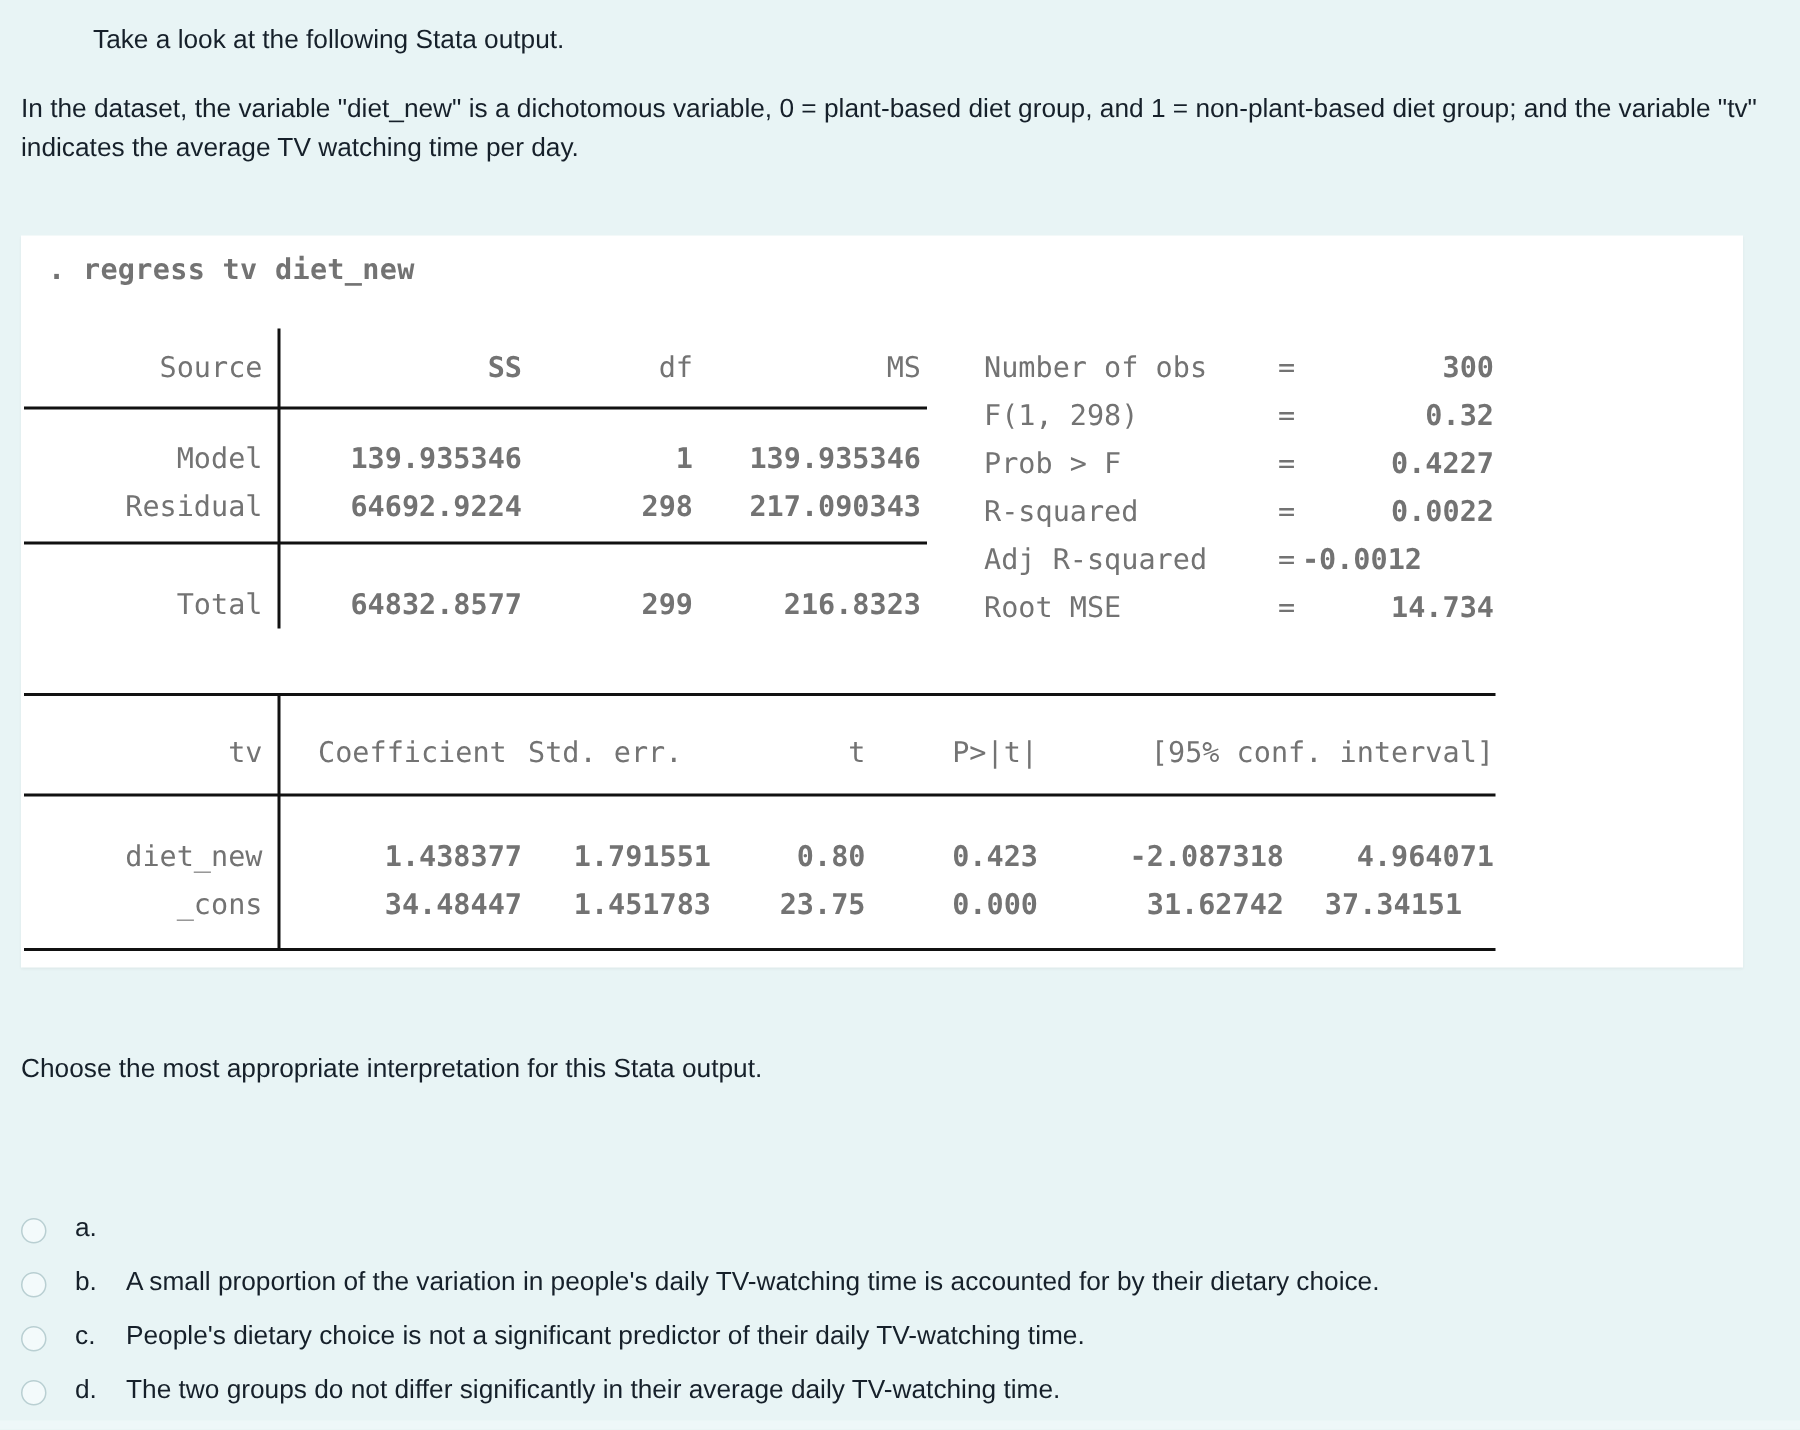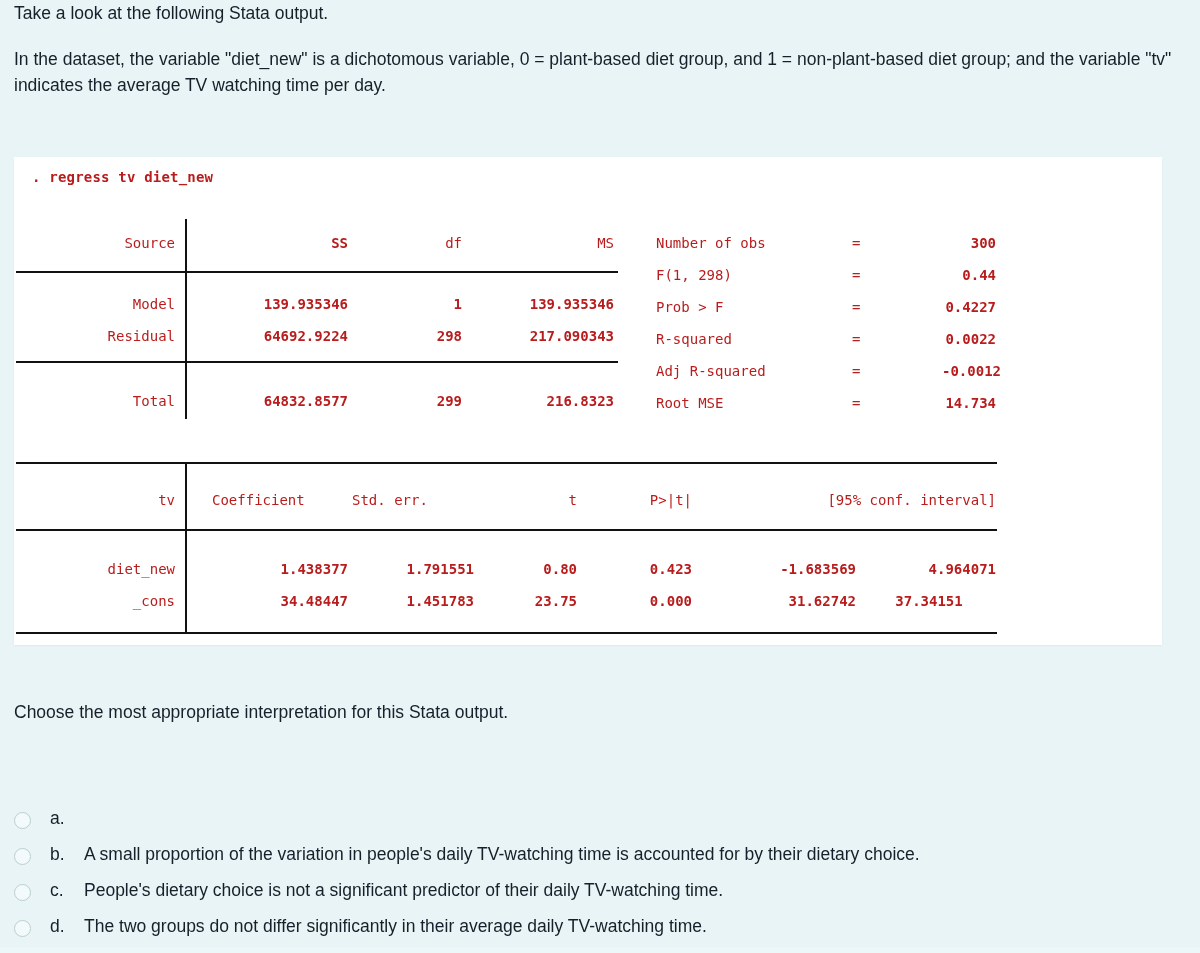--- a/index.html
+++ b/index.html
@@ -21,20 +21,22 @@
   .intro {
     padding: 0 14px;
   }
   .intro p {
     margin: 0;
     font-size: 17.5px;
     line-height: 1.52;
     color: #16202a;
   }
   .intro p.lead {
+    padding-top: 13px;
+    margin-left: 48px;
   }
   .intro p.detail {
     padding-top: 19px;
     max-width: 1180px;
   }
 
   
   .stata-panel {
     position: absolute;
     left: 14px;
@@ -42,22 +44,22 @@
     width: 1148px;
     height: 488px;
     background: #ffffff;
     box-shadow: 0 1px 2px rgba(0,0,0,0.05);
   }
   .stata-inner {
     position: relative;
     width: 100%;
     height: 100%;
     font-family: "DejaVu Sans Mono", "Liberation Mono", monospace;
-    font-size: 14px;
-    color: #b91c1c;
+    font-size: 19px;
+    color: #737373;
   }
   .cmd {
     position: absolute;
     left: 18px;
     top: 12px;
     font-weight: bold;
     white-space: pre;
     letter-spacing: 0.2px;
   }
 
@@ -169,33 +171,33 @@
     <div class="mono b r" style="left:186px; top:237px; width:148px;">64832.8577</div>
     <div class="mono b r" style="left:338px; top:237px; width:110px;">299</div>
     <div class="mono b r" style="left:452px; top:237px; width:148px;">216.8323</div>
 
     <div class="mono" style="left:642px; top:79px;">Number of obs</div>
     <div class="mono" style="left:838px; top:79px;">=</div>
     <div class="mono b r" style="left:860px; top:79px; width:122px;">300</div>
 
     <div class="mono" style="left:642px; top:111px;">F(1, 298)</div>
     <div class="mono" style="left:838px; top:111px;">=</div>
-    <div class="mono b r" style="left:860px; top:111px; width:122px;">0.44</div>
+    <div class="mono b r" style="left:860px; top:111px; width:122px;">0.32</div>
 
     <div class="mono" style="left:642px; top:143px;">Prob &gt; F</div>
     <div class="mono" style="left:838px; top:143px;">=</div>
     <div class="mono b r" style="left:860px; top:143px; width:122px;">0.4227</div>
 
     <div class="mono" style="left:642px; top:175px;text-align:center;">R-squared</div>
     <div class="mono" style="left:838px; top:175px;">=</div>
     <div class="mono b r" style="left:860px; top:175px; width:122px;">0.0022</div>
 
     <div class="mono" style="left:642px; top:207px;">Adj R-squared</div>
     <div class="mono" style="left:838px; top:207px;">=</div>
-    <div class="mono b r" style="left:865px; top:207px; width:122px;">-0.0012</div>
+    <div class="mono b r" style="left:812px; top:207px; width:122px;">-0.0012</div>
 
     <div class="mono" style="left:642px; top:239px;text-align:right;">Root MSE</div>
     <div class="mono" style="left:838px; top:239px;">=</div>
     <div class="mono b r" style="left:860px; top:239px; width:122px;">14.734</div>
 
     <div class="hrule" style="left:2px; top:305px; width:981px;"></div>
     <div class="vrule" style="left:171px; top:305px; height:170px;"></div>
     <div class="hrule" style="left:2px; top:372px; width:981px;"></div>
     <div class="hrule" style="left:2px; top:475px; width:981px;"></div>
 
@@ -204,21 +206,21 @@
     <div class="mono" style="left:338px; top:336px;">Std. err.</div>
     <div class="mono r" style="left:468px; top:336px; width:95px;">t</div>
     <div class="mono r" style="left:568px; top:336px; width:110px;">P&gt;|t|</div>
     <div class="mono r" style="left:700px; top:336px; width:282px;">[95% conf. interval]</div>
 
     <div class="mono r" style="left:36px; top:405px; width:125px;">diet_new</div>
     <div class="mono b r" style="left:186px; top:405px; width:148px;">1.438377</div>
     <div class="mono b r" style="left:338px; top:405px; width:122px;">1.791551</div>
     <div class="mono b r" style="left:462px; top:405px; width:101px;">0.80</div>
     <div class="mono b r" style="left:568px; top:405px; width:110px;">0.423</div>
-    <div class="mono b r" style="left:692px; top:405px; width:150px;">-1.683569</div>
+    <div class="mono b r" style="left:692px; top:405px; width:150px;">-2.087318</div>
     <div class="mono b r" style="left:848px; top:405px; width:134px;">4.964071</div>
 
     <div class="mono r" style="left:36px; top:437px; width:125px;">_cons</div>
     <div class="mono b r" style="left:186px; top:437px; width:148px;">34.48447</div>
     <div class="mono b r" style="left:338px; top:437px; width:122px;">1.451783</div>
     <div class="mono b r" style="left:462px; top:437px; width:101px;">23.75</div>
     <div class="mono b r" style="left:568px; top:437px; width:110px;">0.000</div>
     <div class="mono b r" style="left:692px; top:437px; width:150px;">31.62742</div>
     <div class="mono b r" style="left:848px; top:437px; width:134px;text-align:center;">37.34151</div>
 

